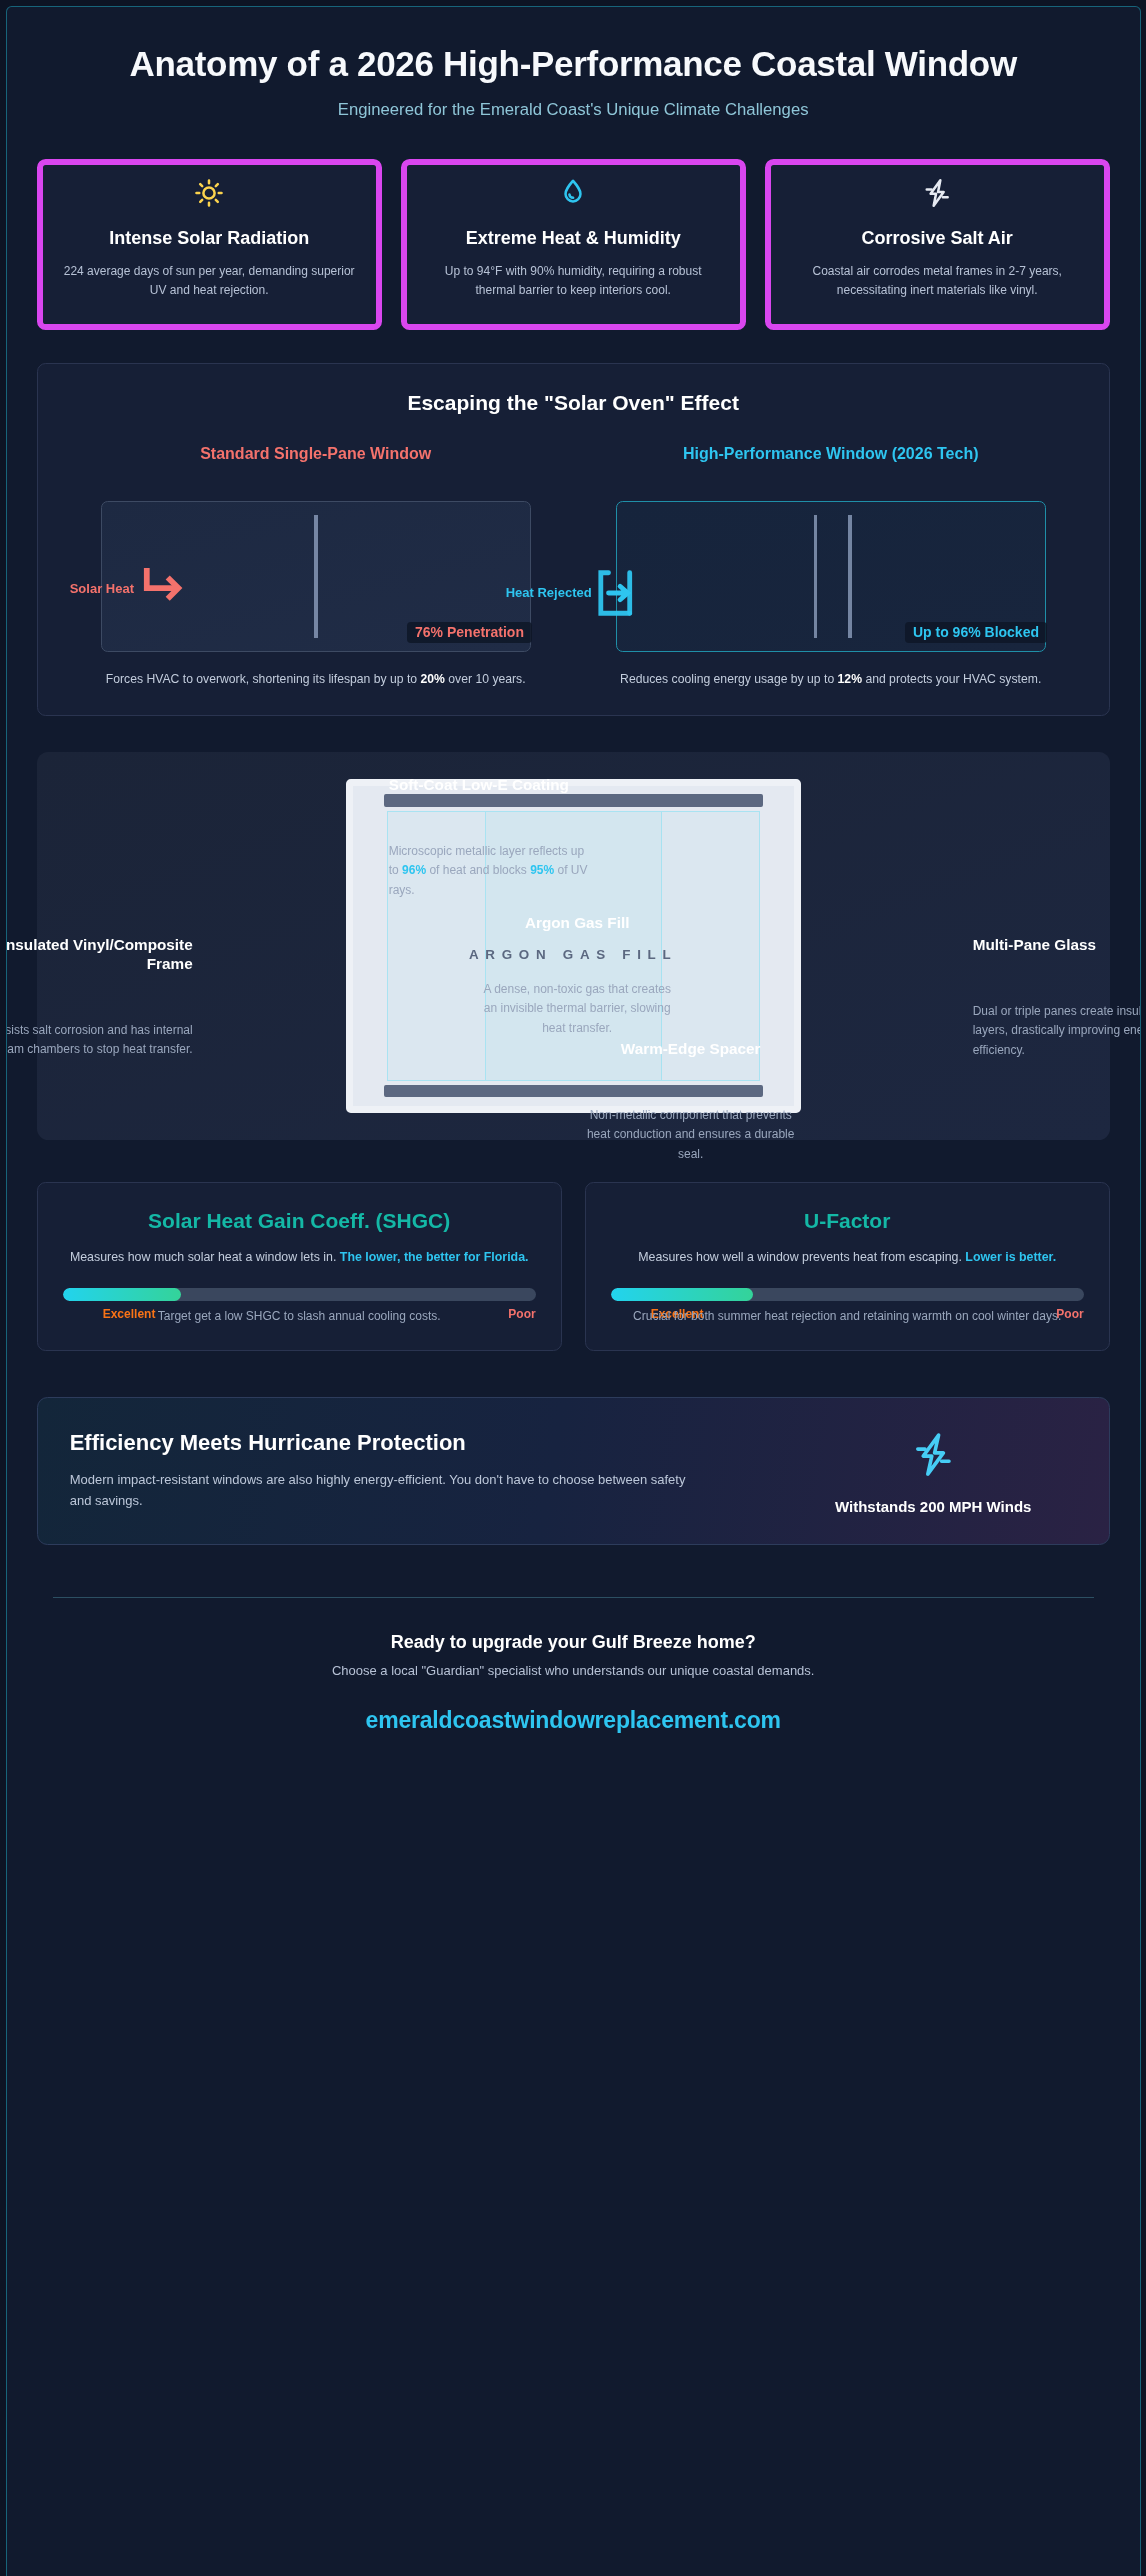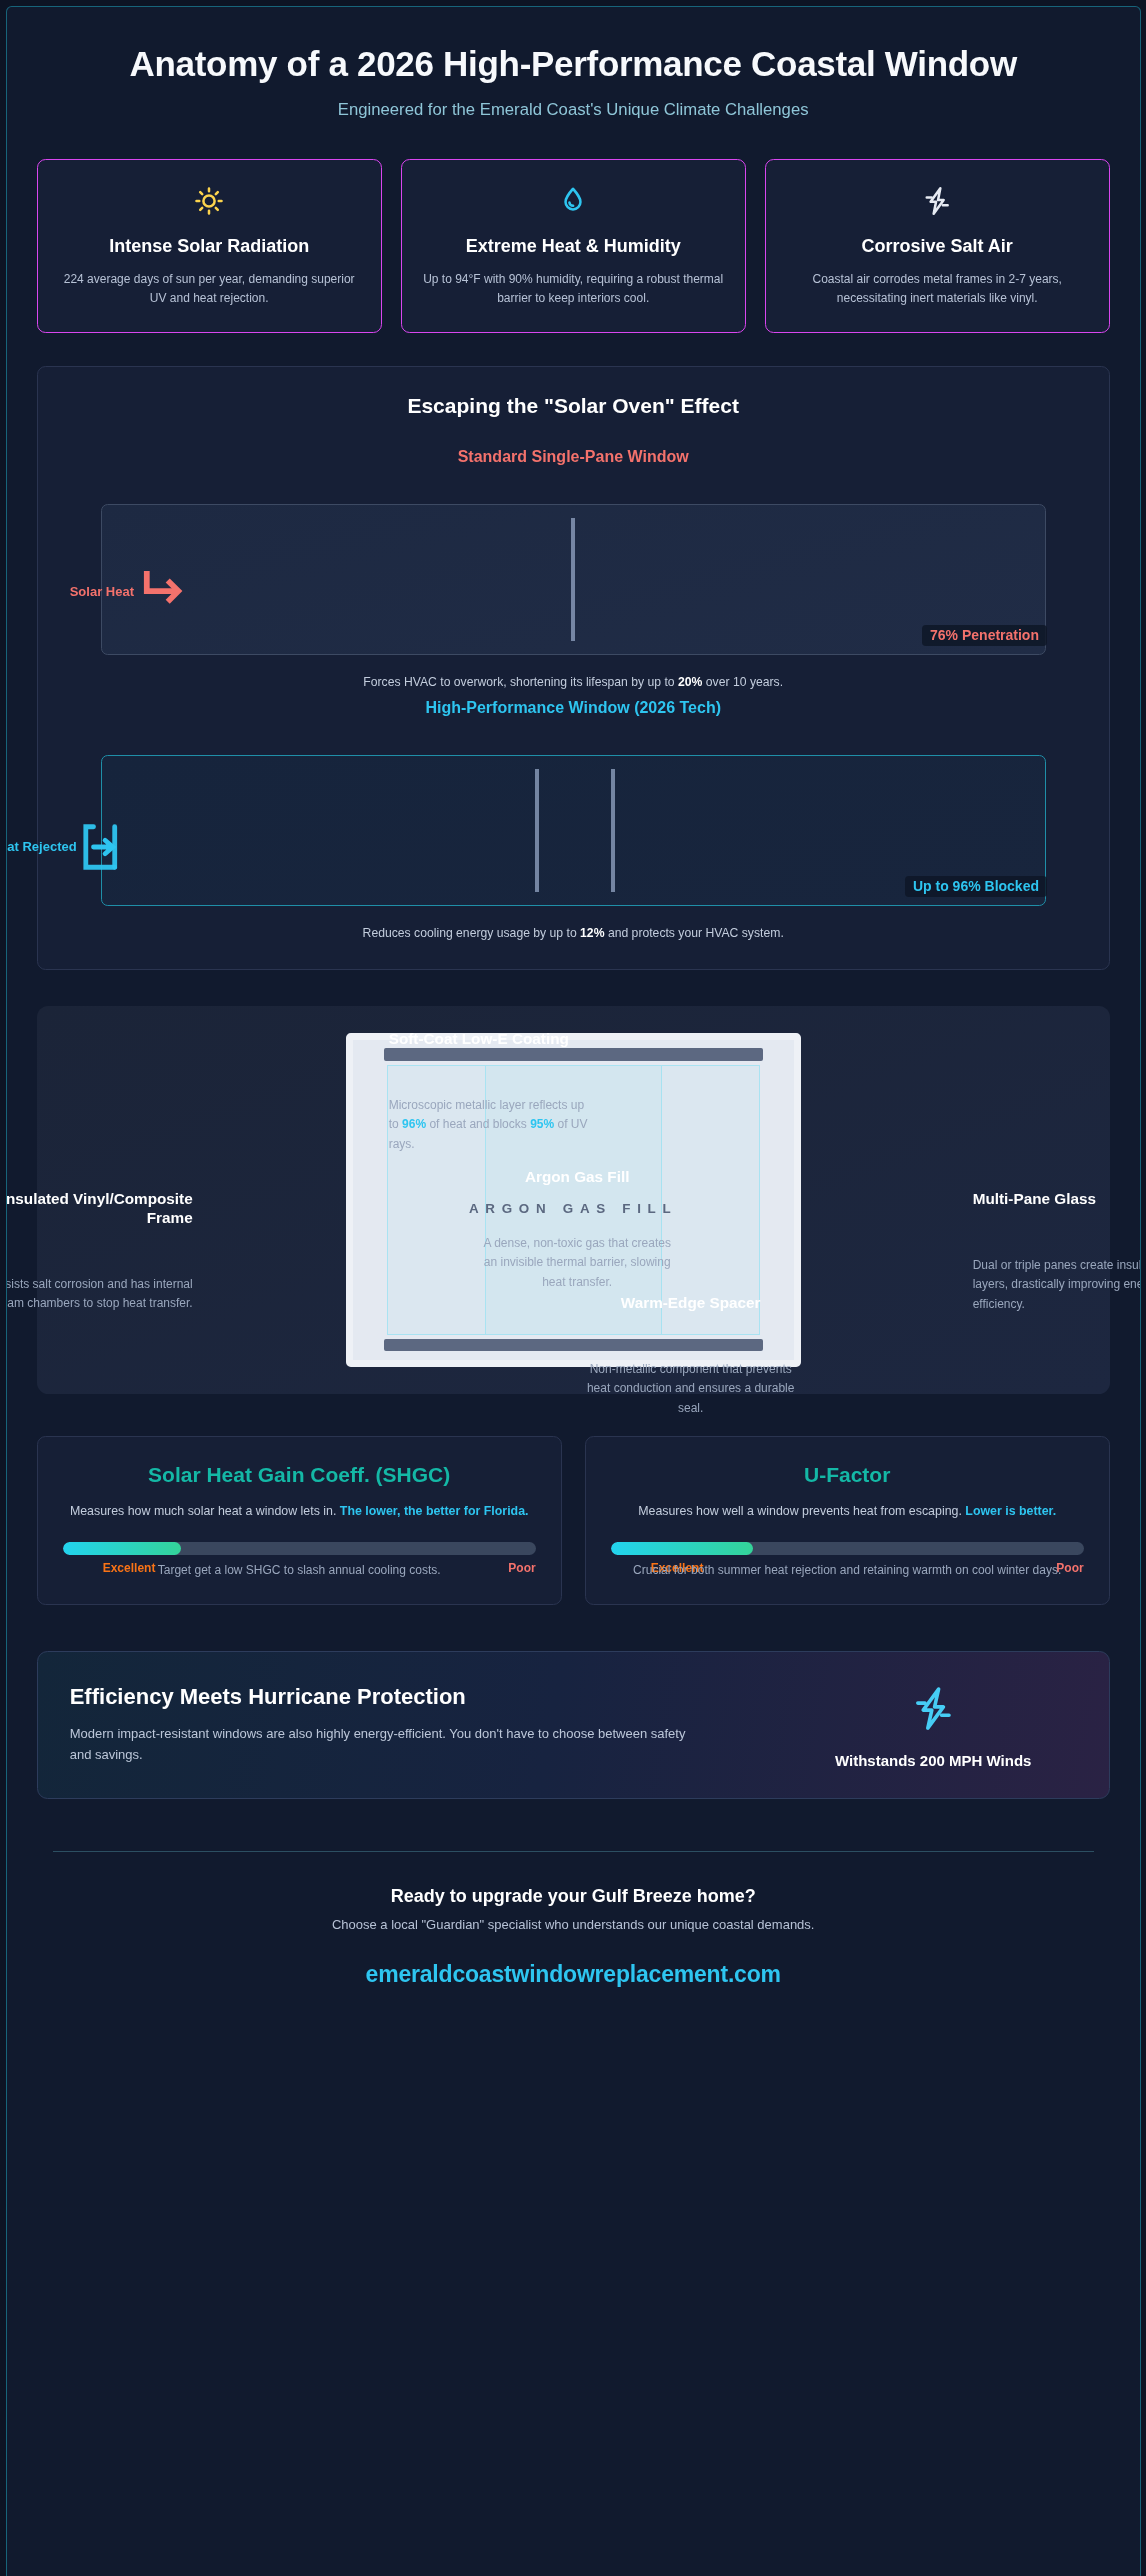--- a/index.html
+++ b/index.html
@@ -44,23 +44,23 @@
   
   .cards {
     display: flex;
     gap: 19px;
     margin: 39px 0 0 0;
     padding: 0 30px;
   }
   .card {
     flex: 1 1 0;
     background: #161f36;
-    border: 1px solid #d946ef;
+    border: 6px solid #d946ef;
     border-radius: 8.6px;
-    padding: 25px 19px 23px 19px;
+    padding: 12px 19px 23px 19px;
     text-align: center;
     min-height: 157px;
   }
   .card .ic { height: 38px; margin-bottom: 11.5px; }
   .card .ic svg { display: inline-block; }
   .card h3 {
     font-size: 18px;
     color: #ffffff;
     line-height: 1.25;
     font-weight: bold;
@@ -81,21 +81,21 @@
     padding: 27px 23px 25px 23px;
     position: relative;
   }
   .panel > h2 {
     text-align: center;
     font-size: 21px;
     color: #ffffff;
     font-weight: bold;
     margin-bottom: 29px;
   }
-  .compare { display: flex; gap: 5px; flex-direction: column; }
+  .compare { display: flex; gap: 5px; }
   .col { flex: 1 1 0; position: relative; }
   .col h4 {
     text-align: center;
     font-size: 16px;
     font-weight: bold;
     line-height: 1.3;
     margin-bottom: 15.3px;
     min-height: 42px;
   }
   .col.bad h4 { color: #f4726c; }

